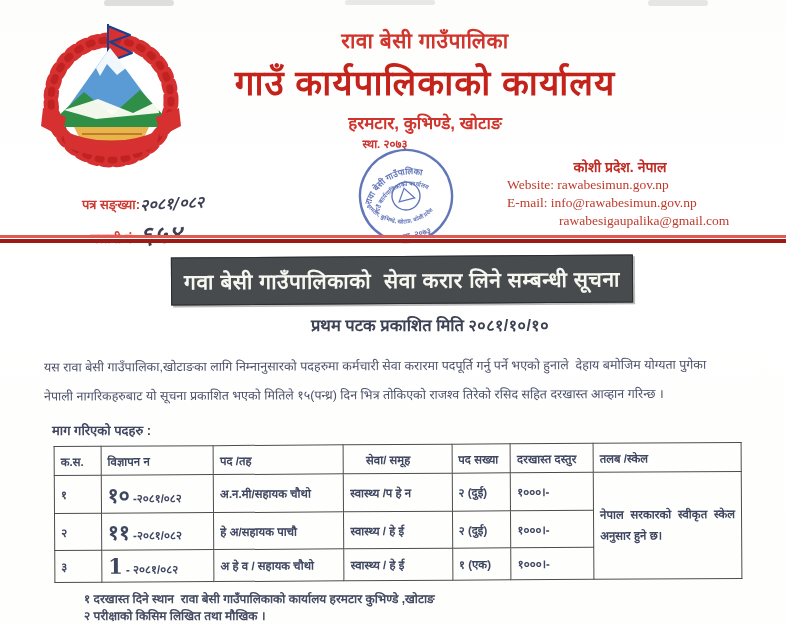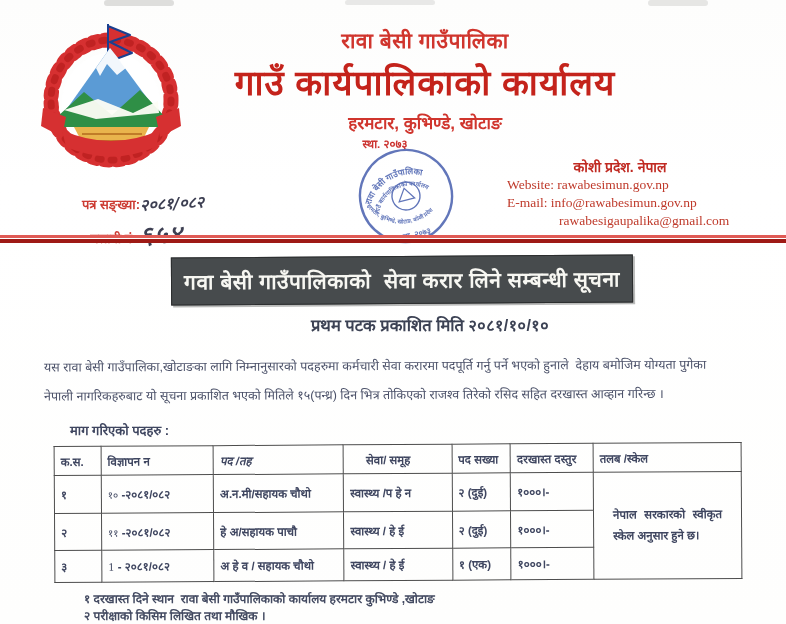--- a/index.html
+++ b/index.html
@@ -49,33 +49,33 @@
         box-shadow:2px 2px 0 #babbba;
         display:flex;align-items:center;justify-content:center;
         transform:rotate(-.4deg);}
   .banner span{color:#f7f7f2;font-size:21px;font-weight:700;white-space:pre;letter-spacing:.5px;}
   .pubdate{position:absolute;left:230px;top:313px;width:400px;text-align:center;
         font-size:16.5px;font-weight:700;color:#3c4254;}
   .pubdate .num{font-size:16px;letter-spacing:.5px;}
   .body-par{position:absolute;left:44px;top:352px;width:718px;font-size:12.5px;
         color:#4a5068;line-height:2.3;transform:rotate(-.25deg);}
   .body-par .l1{white-space:pre;}
-  .section-label{position:absolute;left:70px;top:421px;font-size:13px;font-weight:700;color:#3f4660;}
+  .section-label{position:absolute;left:52px;top:421px;font-size:13px;font-weight:700;color:#3f4660;}
 
   
   .tbl-wrap{position:absolute;left:54px;top:444px;width:688px;transform:rotate(-.35deg);}
   table{border-collapse:collapse;width:100%;table-layout:fixed;}
   th,td{border:1.6px solid #4d4d4d;font-size:11.5px;color:#3f4660;
         padding:3px 6px;vertical-align:middle;text-align:left;font-weight:600;}
   th{font-weight:700;height:22px;}
-  .c1{width:6%;}.c2{width:17%;}.c3{width:20%;font-style:italic;}.c4{width:14%;padding-left:22px;}
+  .c1{width:6%;}.c2{width:17%;}.c3{width:20%;}.c4{width:14%;padding-left:22px;}
   .c5{width:8%;}.c6{width:12%;}.c7{width:23%;}
   tr.r1{height:38px;} tr.r2{height:37px;} tr.r3{height:32px;}
-  td .advnum{font-size:10px;font-weight:400;font-family:"DejaVu Serif","Liberation Serif",serif;}
-  td.salary{vertical-align:middle;text-align:justify;padding:6px 19px;line-height:1.8;}
+  td .advnum{font-size:21px;font-weight:700;font-family:"DejaVu Serif","Liberation Serif",serif;}
+  td.salary{vertical-align:middle;text-align:justify;padding:6px 6px;line-height:1.8;}
 
   .notes{position:absolute;left:84px;top:591px;font-size:12px;font-weight:700;
         color:#434a61;line-height:1.45;}
   .notes .n1{white-space:pre;}
   .notes .n2{font-weight:600;}
 </style>
 </head>
 <body>
 
 <div class="page">

